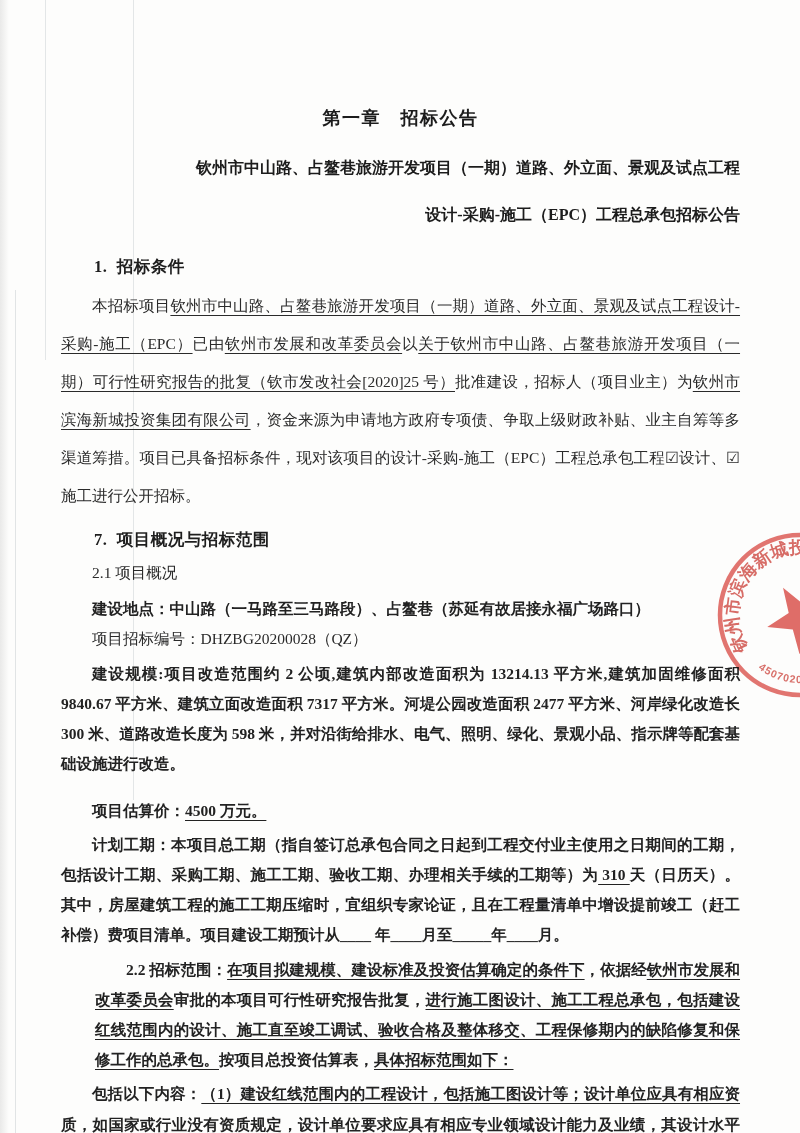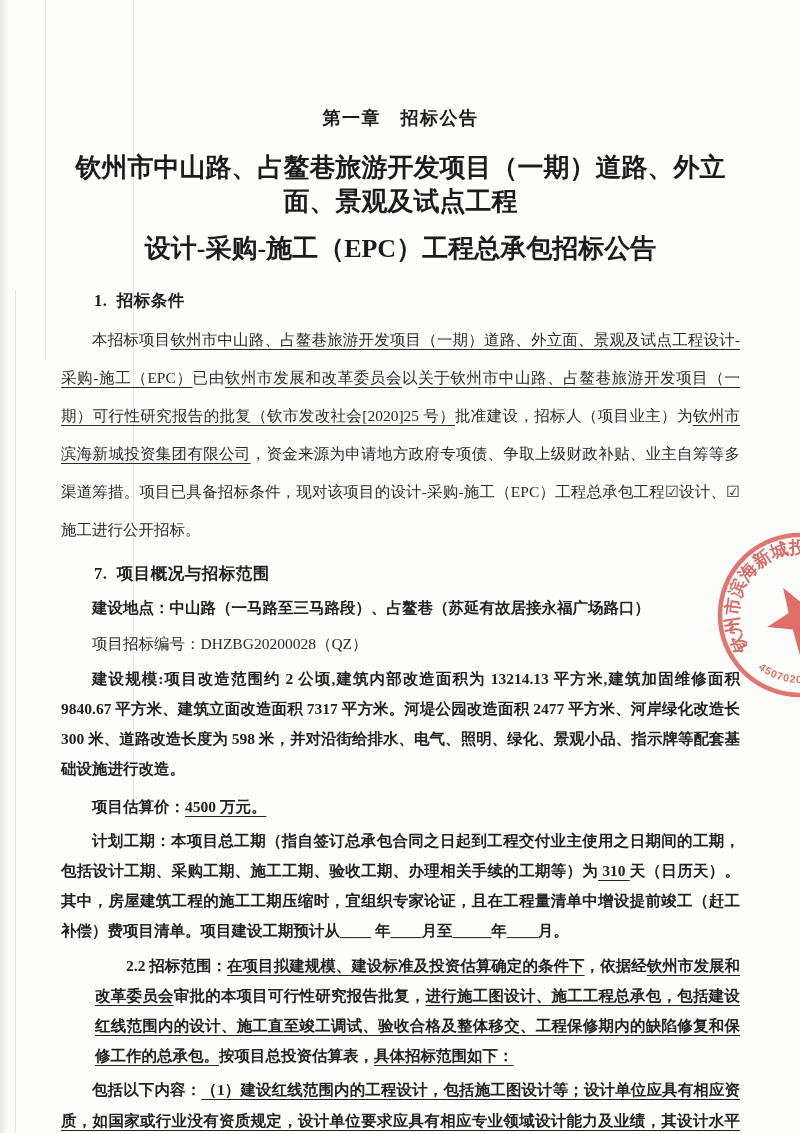--- a/index.html
+++ b/index.html
@@ -19,37 +19,37 @@
   .scanline { position:absolute; width:1px; }
   .scanline.a { left:45px; top:0; height:360px; background:rgba(185,192,197,.38); }
   .scanline.b { left:15px; top:290px; height:843px; background:rgba(185,192,197,.42); }
   .scanline.c { left:133px; top:0; height:800px; background:rgba(195,202,207,.45); }
 
   .content { position:absolute; left:61px; top:101px; width:679px; }
 
   .blk { margin:0; }
   .blk span { white-space:pre-wrap; }
   .t-title { font-size:18px; font-weight:bold; text-align:center; line-height:34px; letter-spacing:1.5px; color:#1c1c1c; }
-  .t-doc-title { font-size:26px; font-weight:bold; text-align:center; line-height:34px; color:#1c1c1c; }
+  .t-doc-title { font-size:16px; font-weight:bold; text-align:right; line-height:34px; color:#1c1c1c; }
   .t-heading { font-size:16.5px; font-weight:bold; line-height:26px; color:#1e1e1e; letter-spacing:.5px;margin-left:33px; }
   .t-para { font-size:15.5px; line-height:30px; text-align:justify; text-indent:2em; color:#2a2a2a; }
   .t-para.bold { font-weight:bold; color:#222; }
   .u { text-decoration:underline; text-underline-offset:4px; text-decoration-thickness:1px; }
 
   [data-name="chapter-title"]       { margin-top:0; }
   [data-name="doc-title-line1"]     { margin-top:16px; }
   [data-name="doc-title-line2"]     { margin-top:13px; }
   [data-name="section-1-heading"]   { margin-top:22px; }
   [data-name="section-1-paragraph"] { margin-top:7px; line-height:38px; }
   [data-name="section-2-heading"]   { margin-top:12px; }
   [data-name="section-2-1-heading"] { margin-top:5px; }
   [data-name="build-location"]      { margin-top:6px; }
-  [data-name="tender-number"]       { margin-top:6px; }
+  [data-name="tender-number"]       { margin-top:0; }
   [data-name="build-scale"]         { margin-top:5px; }
-  [data-name="estimate-price"]      { margin-top:8px; }
+  [data-name="estimate-price"]      { margin-top:17px; }
   [data-name="plan-schedule"]       { margin-top:4px; }
   [data-name="tender-scope"]        { margin-top:5px;margin-left:34px; }
   [data-name="scope-contents"]      { margin-top:3px; line-height:31px; }
 
   
   .stamp { position:absolute; left:690px; top:505px; width:220px; height:220px;
     mix-blend-mode:multiply; opacity:.92; }
   .seal-ring { fill:none; stroke:#d9453f; stroke-width:4.5; opacity:.8; }
   .seal-star { fill:#d9453f; opacity:.85; }
   .seal-name { font-family:"Liberation Serif","DejaVu Serif",serif; font-size:17.5px; font-weight:bold;
@@ -66,20 +66,21 @@
   <div class="scanline b" data-name="scan-artifact-line"></div>
   <div class="scanline c" data-name="scan-artifact-line"></div>
 
   <div class="content" data-name="document-body">
       <div class="blk t-title" data-name="chapter-title"><span data-name="text-run">第一章　招标公告</span></div>
       <div class="blk t-doc-title" data-name="doc-title-line1"><span data-name="text-run">钦州市中山路、占鳌巷旅游开发项目（一期）道路、外立面、景观及试点工程</span></div>
       <div class="blk t-doc-title" data-name="doc-title-line2"><span data-name="text-run">设计-采购-施工（EPC）工程总承包招标公告</span></div>
       <div class="blk t-heading" data-name="section-1-heading"><span data-name="text-run">1.  招标条件</span></div>
       <div class="blk t-para" data-name="section-1-paragraph"><span data-name="text-run">本招标项目</span><span class="u" data-name="underlined-text">钦州市中山路、占鳌巷旅游开发项目（一期）道路、外立面、景观及试点工程设计-采购-施工（EPC）</span><span data-name="text-run">已由</span><span class="u" data-name="underlined-text">钦州市发展和改革委员会</span><span data-name="text-run">以</span><span class="u" data-name="underlined-text">关于钦州市中山路、占鳌巷旅游开发项目（一期）可行性研究报告的批复（钦市发改社会[2020]25 号）</span><span data-name="text-run">批准建设，招标人（项目业主）为</span><span class="u" data-name="underlined-text">钦州市滨海新城投资集团有限公司</span><span data-name="text-run">，资金来源为申请地方政府专项债、争取上级财政补贴、业主自筹等多渠道筹措。项目已具备招标条件，现对该项目的设计-采购-施工（EPC）工程总承包工程☑设计、☑施工进行公开招标。</span></div>
       <div class="blk t-heading" data-name="section-2-heading"><span data-name="text-run">7.  项目概况与招标范围</span></div>
+      <div class="blk t-para" data-name="section-2-1-heading"><span data-name="text-run">2.1 项目概况</span></div>
       <div class="blk t-para bold" data-name="build-location"><span data-name="text-run">建设地点：中山路（一马路至三马路段）、占鳌巷（苏延有故居接永福广场路口）</span></div>
       <div class="blk t-para" data-name="tender-number"><span data-name="text-run">项目招标编号：DHZBG20200028（QZ）</span></div>
       <div class="blk t-para bold" data-name="build-scale"><span data-name="text-run">建设规模:项目改造范围约 2 公顷,建筑内部改造面积为 13214.13 平方米,建筑加固维修面积 9840.67 平方米、建筑立面改造面积 7317 平方米。河堤公园改造面积 2477 平方米、河岸绿化改造长 300 米、道路改造长度为 598 米，并对沿街给排水、电气、照明、绿化、景观小品、指示牌等配套基础设施进行改造。</span></div>
       <div class="blk t-para bold" data-name="estimate-price"><span data-name="text-run">项目估算价：</span><span class="u" data-name="underlined-text">4500 万元。</span></div>
       <div class="blk t-para bold" data-name="plan-schedule"><span data-name="text-run">计划工期：本项目总工期（指自签订总承包合同之日起到工程交付业主使用之日期间的工期，包括设计工期、采购工期、施工工期、验收工期、办理相关手续的工期等）为</span><span class="u" data-name="underlined-text"> 310 </span><span data-name="text-run">天（日历天）。其中，房屋建筑工程的施工工期压缩时，宜组织专家论证，且在工程量清单中增设提前竣工（赶工补偿）费项目清单。项目建设工期预计从____ 年____月至_____年____月。</span></div>
       <div class="blk t-para bold" data-name="tender-scope"><span data-name="text-run">2.2 招标范围：</span><span class="u" data-name="underlined-text">在项目拟建规模、建设标准及投资估算确定的条件下</span><span data-name="text-run">，依据经</span><span class="u" data-name="underlined-text">钦州市发展和改革委员会</span><span data-name="text-run">审批的本项目可行性研究报告批复，</span><span class="u" data-name="underlined-text">进行施工图设计、施工工程总承包，包括建设红线范围内的设计、施工直至竣工调试、验收合格及整体移交、工程保修期内的缺陷修复和保修工作的总承包。</span><span data-name="text-run">按项目总投资估算表，</span><span class="u" data-name="underlined-text">具体招标范围如下：</span></div>
       <div class="blk t-para bold" data-name="scope-contents"><span data-name="text-run">包括以下内容：</span><span class="u" data-name="underlined-text">（1）建设红线范围内的工程设计，包括施工图设计等；设计单位应具有相应资质，如国家或行业没有资质规定，设计单位要求应具有相应专业领域设计能力及业绩，其设计水平应能根据建设方要求展开设计并保证符合有关要求；　（2）本项目建筑、装饰、结构、给排水、电气、防雷、节能和本</span></div>
     </div>
 
   <svg class="stamp" data-name="company-seal-stamp" viewBox="-110 -110 220 220" xmlns="http://www.w3.org/2000/svg">

